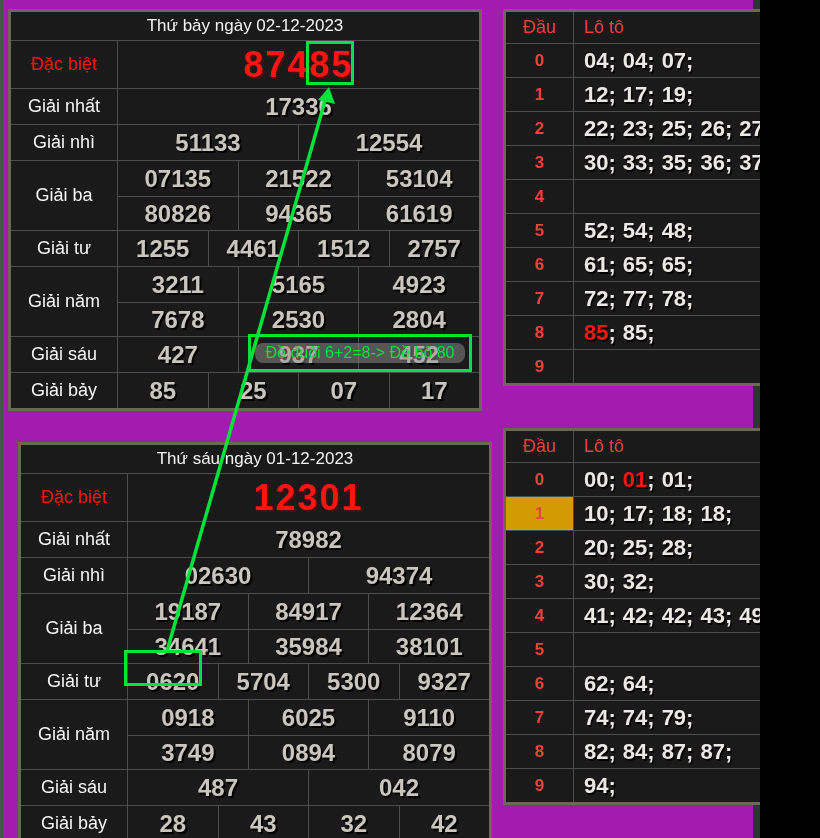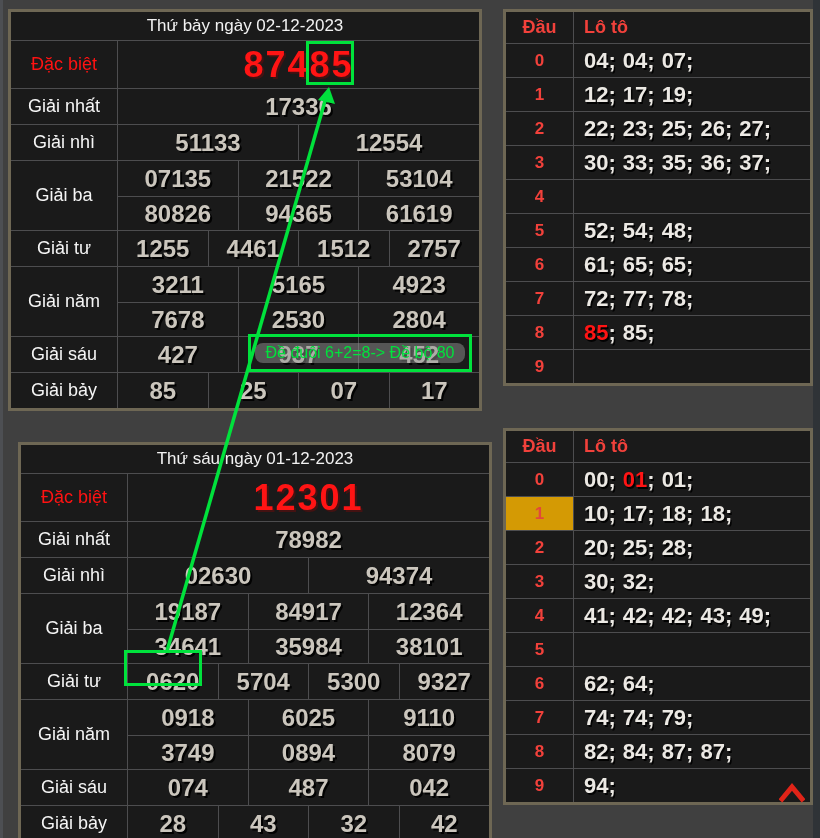--- a/index.html
+++ b/index.html
@@ -1,18 +1,18 @@
 <!DOCTYPE html>
 <html><head>
 <meta charset="utf-8">
 <style>
   html,body{margin:0;padding:0;background:#000;}
   *{box-sizing:border-box;}
   body{font-family:"Liberation Sans","DejaVu Sans",sans-serif;}
-  .page{position:relative;width:820px;height:838px;background:#404040;overflow:hidden;}
+  .page{position:relative;width:760px;height:838px;background:#a21caf;overflow:hidden;}
   .edge-left{position:absolute;left:0;top:0;width:3px;height:100%;background:#4d4f53;}
   .edge-right{position:absolute;right:0;top:0;width:7px;height:100%;background:#2f3337;}
 
   
   .rtable{position:absolute;left:8px;width:474px;border:3px solid #6e6754;background:#1a1a1a;}
   #rt0{top:9px;}  #rt1{top:442px;margin-left:10px;}
   .rtitle{height:28px;line-height:28px;text-align:center;color:#f2f2f2;font-size:17px;}
   .rrow{display:flex;border-top:1px solid #4d4d4f;}
   .rlabel{flex:0 0 107px;display:flex;align-items:center;justify-content:center;
           border-right:1px solid #4d4d4f;color:#f5f5f5;font-size:18px;}
@@ -24,21 +24,21 @@
   .rlines{flex:1;display:flex;flex-direction:column;min-width:0;}
   .rline{display:flex;height:35px;}
   .rline.second{height:34px;border-top:1px solid #4d4d4f;}
   .rcell{flex:1;display:flex;align-items:center;justify-content:center;border-left:1px solid #4d4d4f;}
   .rcell:first-child{border-left:none;}
   .num{color:#cbc6bd;font-size:24px;font-weight:700;text-shadow:2px 2px 0 rgba(0,0,0,.9);}
 
   
   .ltable{position:absolute;left:503px;width:310px;border:3px solid #6e6754;background:#1a1a1a;}
   #lt0{top:9px;}  #lt1{top:428px;}
-  .lheader{display:flex;height:31px;align-items:center;font-weight:bold;}
+  .lheader{display:flex;height:31px;align-items:center;}
   .lh-dau{flex:0 0 68px;text-align:center;color:#f2413b;font-size:18px;border-right:1px solid #4d4d4f;
           height:100%;display:flex;align-items:center;justify-content:center;}
   .lh-loto{flex:1;color:#f2413b;font-size:18px;padding-left:10px;}
   .lrow{display:flex;height:34px;border-top:1px solid #4d4d4f;}
   .ldau{flex:0 0 68px;display:flex;align-items:center;justify-content:center;
         border-right:1px solid #4d4d4f;color:#f2413b;font-size:17px;font-weight:700;}
   .lrow.hl .ldau{background:#d49a04;color:#e2483c;}
   .lval{flex:1;display:flex;align-items:center;padding-left:10px;overflow:hidden;}
   .litem{color:#ece9e4;font-size:22px;font-weight:700;margin-right:7px;
          text-shadow:1.5px 1.5px 0 rgba(0,0,0,.9);white-space:nowrap;}
@@ -307,23 +307,20 @@
                 <span class="num">8079</span>
               </div>
             </div>
           </div>
         </div>
         <div class="rrow">
           <div class="rlabel">Giải sáu</div>
           <div class="rlines">
             <div class="rline">
               <div class="rcell">
-                <span class="num">074</span>
-              </div>
-              <div class="rcell">
                 <span class="num">487</span>
               </div>
               <div class="rcell">
                 <span class="num">042</span>
               </div>
             </div>
           </div>
         </div>
         <div class="rrow">
           <div class="rlabel">Giải bảy</div>

